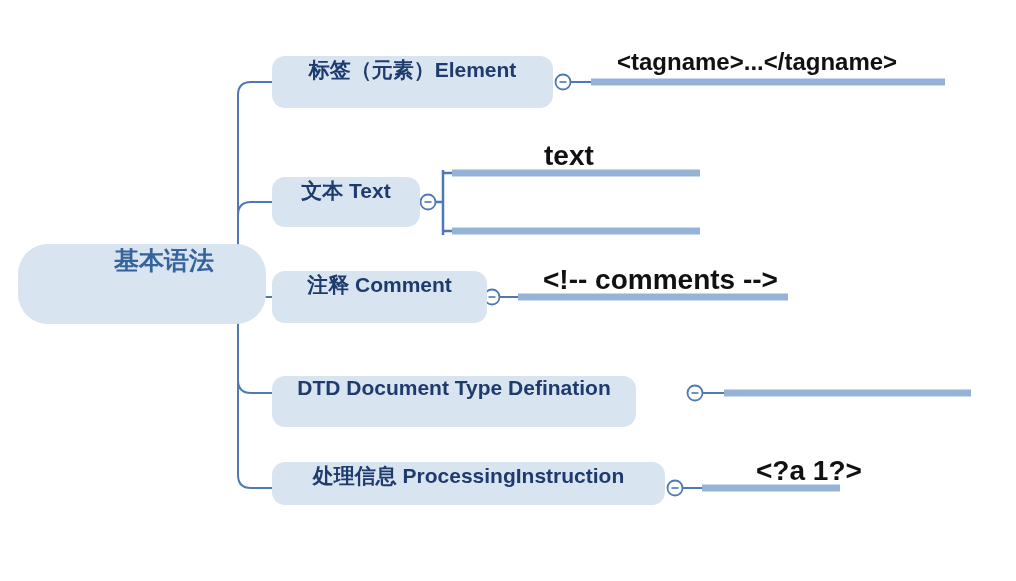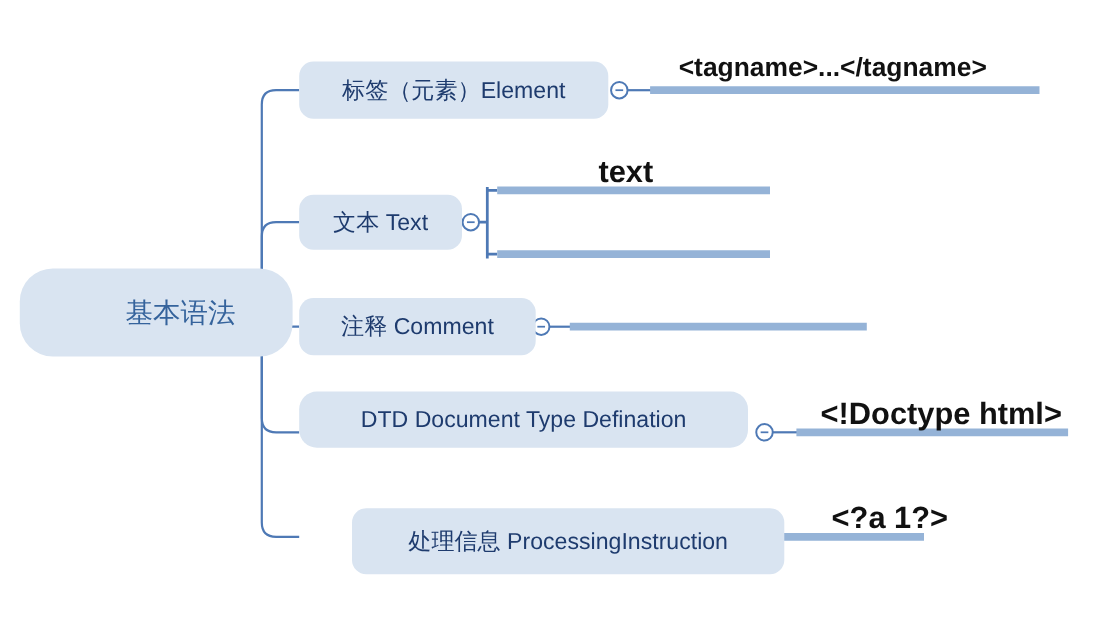--- a/index.html
+++ b/index.html
@@ -13,23 +13,23 @@
   .links{position:absolute;left:0;top:0;}
   .branch{fill:none;stroke:var(--connector,#4e79b5);stroke-width:2;}
   .bracket{fill:none;stroke:var(--connector,#4e79b5);stroke-width:2.5;}
   .bar{stroke:var(--branch-bar,#95b3d7);stroke-width:7;fill:none;}
   .toggle circle{fill:#fff;stroke:var(--connector,#4e79b5);stroke-width:1.8;cursor:pointer;}
   .toggle line{stroke:var(--connector,#4e79b5);stroke-width:1.6;}
   .topic{
     position:absolute;
     background:var(--node-fill,#d9e4f1);
     border-radius:13px;
-    display:flex;align-items:center;justify-content:center;
+    display:flex;justify-content:center;
     color:var(--node-text,#1e3b6e);
-    font-weight:normal;font-size:21px;
+    font-weight:bold;font-size:21px;
     white-space:nowrap;
     cursor:default;
   }
   .topic.root{
     border-radius:30px;
     font-size:25px;
     color:var(--root-text,#35639c);
     padding-left:44px;
   }
   .leaf-label{
@@ -99,31 +99,31 @@
   </div>
 
   <div class="topic" style="left:272px;top:271px;width:215px;height:52px;">
     <span>注释 Comment</span>
   </div>
 
   <div class="topic" style="left:272px;top:177px;width:148px;height:50px;">
     <span>文本 Text</span>
   </div>
 
-  <div class="topic" style="left:272px;top:356px;width:408px;height:51px;border-radius:16px;">
+  <div class="topic" style="left:272px;top:376px;width:364px;height:51px;">
     <span>DTD Document Type Defination</span>
   </div>
 
-  <div class="topic" style="left:272px;top:462px;width:393px;height:60px;margin-left:48px;">
+  <div class="topic" style="left:272px;top:462px;width:393px;height:43px;">
     <span>处理信息 ProcessingInstruction</span>
   </div>
 
   <div class="leaf-label" style="left:617px;top:48px;font-size:24px;">&lt;tagname&gt;...&lt;/tagname&gt;</div>
 
   <div class="leaf-label" style="left:544px;top:140px;">text</div>
 
 
+  <div class="leaf-label" style="left:543px;top:264px;">&lt;!-- comments --&gt;</div>
 
-  <div class="leaf-label" style="left:746px;top:360px;">&lt;!Doctype html&gt;</div>
 
   <div class="leaf-label" style="left:756px;top:455px;">&lt;?a 1?&gt;</div>
 
 </div>
 
 </body></html>

